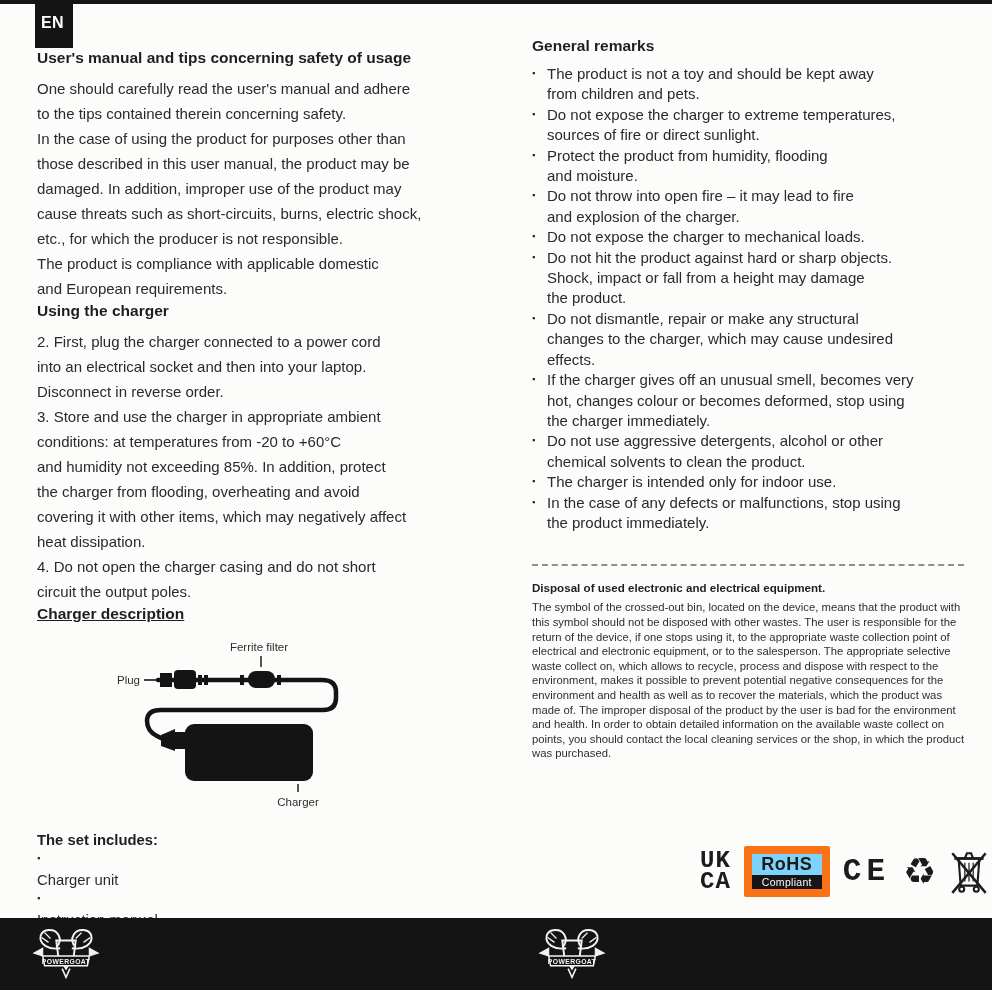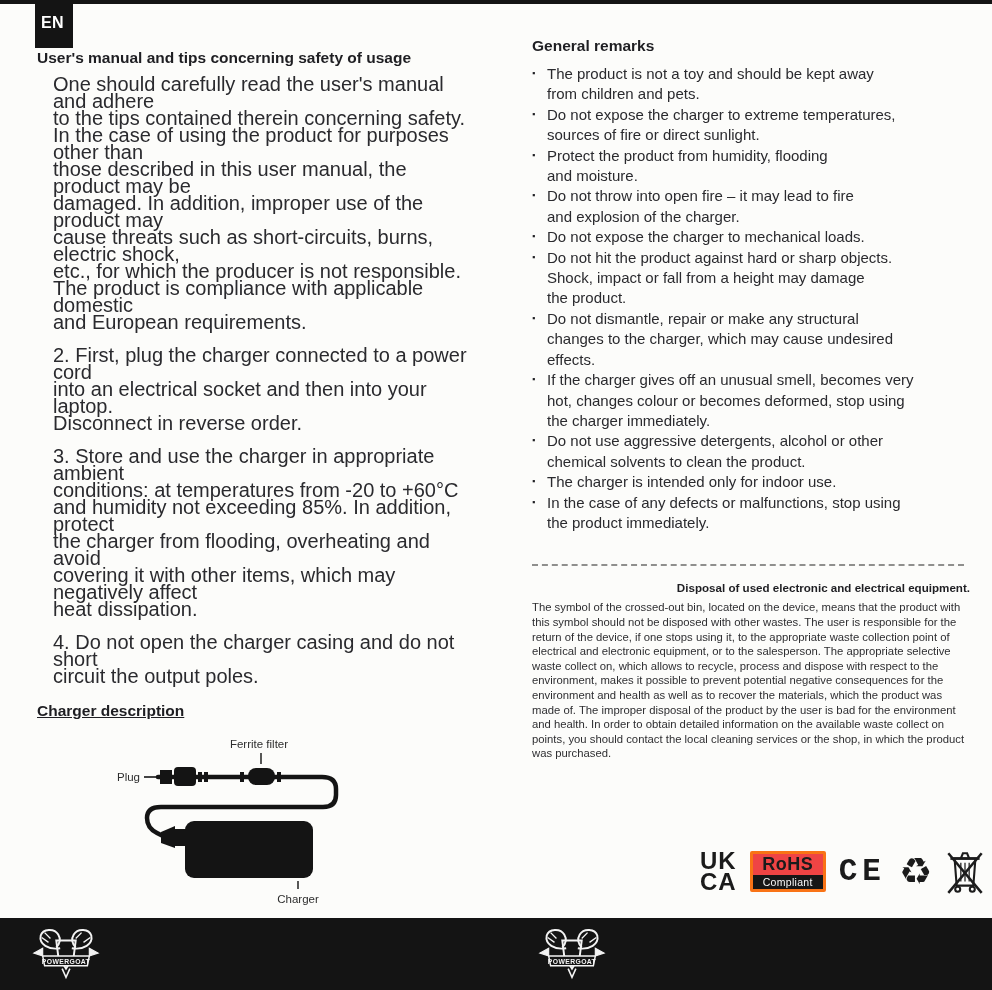--- a/index.html
+++ b/index.html
@@ -12,47 +12,47 @@
   .en-badge {
     position:absolute; left:35px; top:3px; width:38px; height:45px; background:#141414;
     display:flex; align-items:center; justify-content:flex-start; padding:0 0 5px 6px; box-sizing:border-box;
   }
   .en-badge span { color:#fff; font-weight:bold; font-size:16px; letter-spacing:0.3px; }
 
   .col-left  { position:absolute; left:37px;  top:48px; width:457px; }
   .col-right { position:absolute; left:532px; top:36px; width:438px; }
 
   h2.sec { margin:0; font-size:15.5px; font-weight:bold; color:#1e1e22; line-height:20px; }
-  .body  { font-size:20px; line-height:17px; color:#2a2a2e; margin:16px; }
+  .body  { font-size:15px; line-height:25px; color:#2a2a2e; margin:0; }
   .prelines { white-space:pre-line; }
 
   .usage-body { margin-top:8px; }
   .using-title { margin-top:13px; }
   .steps { margin-top:8px; }
   .desc-title { margin-top:9px;text-decoration:underline; }
 
   .diagram { margin-top:5px; }
   .diagram text { font-size:11.5px; fill:#2e2e2e; font-family:"Liberation Sans", sans-serif; }
 
   .set-includes { margin-top:13px; font-size:14.8px; display:flex; align-items:baseline; gap:7px;flex-direction:column; }
   .set-includes .lbl { font-weight:bold; color:#1e1e22; }
   .sq { font-size:9px; position:relative; top:-2px; color:#1e1e22; }
 
   .bullets { list-style:none; margin:8px 0 0 0; padding:0; }
   .bullets li { display:flex; gap:7px; }
   .bullets .marker { flex:0 0 auto; width:8px; font-size:9px; line-height:20.4px; position:relative; top:-1px; color:#1e1e22; }
   .bullets .txt { font-size:15px; line-height:20.4px; }
 
   .dashes { margin-top:31px; border-top:2px dashed #8f8f8d; width:432px; height:0; }
-  .disposal-title { margin:15px 0 0 0; font-size:11.6px; font-weight:bold; color:#1e1e22;text-align:right; }
+  .disposal-title { margin:15px 0 0 0; font-size:11.6px; font-weight:bold; color:#1e1e22; }
   .disposal-body { margin:6px 0 0 0; font-size:11.3px; line-height:14.6px; color:#2e2e31; }
 
   .badges { position:absolute; left:700px; top:846px; height:50px; display:flex; align-items:center; gap:13px; }
-  .ukca { font-weight:800; font-size:24px; line-height:21px; letter-spacing:1px; color:#1b1b1b; white-space:pre-line; font-family:Liberation Sans, sans-serif; }
-  .rohs { border:3px solid #f97316; border-radius:2px; width:70px; text-align:center; background:#ef4444; }
+  .ukca { font-weight:800; font-size:24px; line-height:21px; letter-spacing:1px; color:#1b1b1b; white-space:pre-line; font-family:Liberation Mono, monospace; }
+  .rohs { border:8px solid #f97316; border-radius:2px; width:70px; text-align:center; background:#7dd3fc; }
   .rohs .top { font-weight:bold; font-size:18px; color:#1b1b1b; line-height:21px; letter-spacing:0.5px; }
   .rohs .bot { background:#161616; color:#fafafa; font-size:10.5px; line-height:14px; letter-spacing:0.3px; }
   .ce { font-family:Liberation Mono, monospace; font-weight:600; font-size:31px; letter-spacing:5px; color:#1b1b1b;text-align:right; }
   .recycle { font-family:"DejaVu Sans",sans-serif; font-size:37px; color:#1b1b1b; line-height:1; }
 
   .footer-bar { position:absolute; left:0; bottom:0; width:100%; height:72px; background:#141414; }
   .goat { position:absolute; top:926px; }
   .goat-1 { left:31px; } .goat-2 { left:537px; }
   .goat text { font-family:"Liberation Sans",sans-serif; font-weight:bold; }
 </style>
@@ -70,20 +70,21 @@
     <p class="body prelines usage-body">One should carefully read the user's manual and adhere
 to the tips contained therein concerning safety.
 In the case of using the product for purposes other than
 those described in this user manual, the product may be
 damaged. In addition, improper use of the product may
 cause threats such as short-circuits, burns, electric shock,
 etc., for which the producer is not responsible.
 The product is compliance with applicable domestic
 and European requirements.</p>
 
+    <h2 class="sec using-title">Using the charger</h2>
     <div class="steps">
       <div class="body prelines">2. First, plug the charger connected to a power cord
 into an electrical socket and then into your laptop.
 Disconnect in reverse order.</div>
       <div class="body prelines">3. Store and use the charger in appropriate ambient
 conditions: at temperatures from -20 to +60°C
 and humidity not exceeding 85%. In addition, protect
 the charger from flooding, overheating and avoid
 covering it with other items, which may negatively affect
 heat dissipation.</div>

